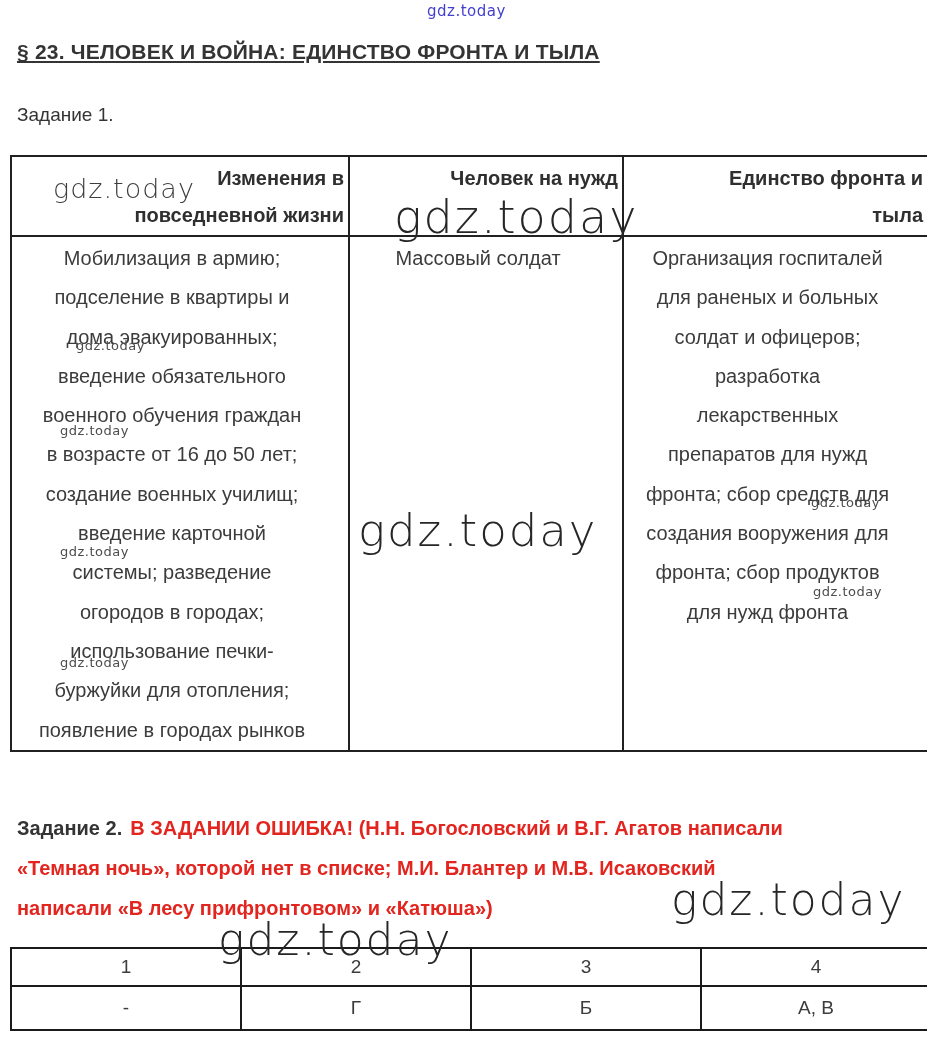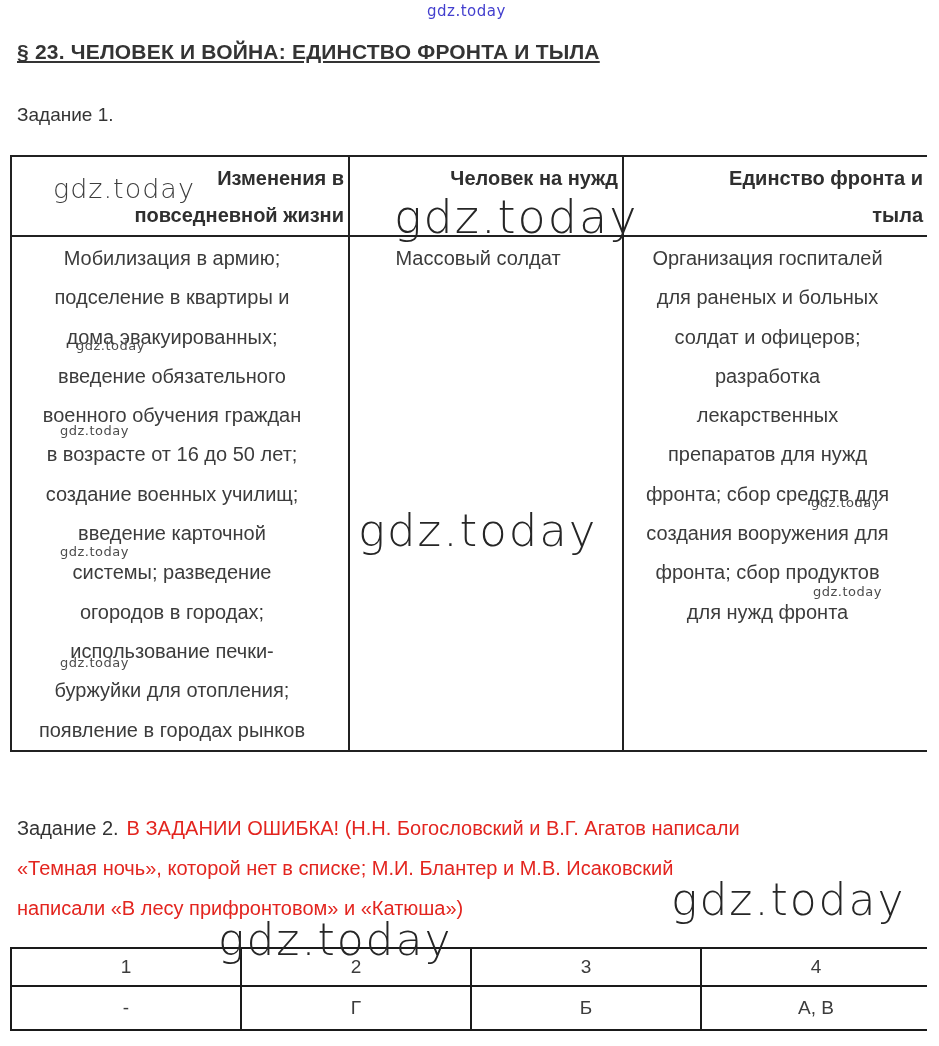--- a/index.html
+++ b/index.html
@@ -55,21 +55,21 @@
     line-height:39.3px; padding:2px 20px 0 4px; white-space:pre-line;
   }
 
   .t2 { left:10px; top:947px; width:920px; }
   .t2 th, .t2 td { border:2px solid #1a1a1a; text-align:center; vertical-align:middle; }
   .t2 th { height:34px; font-weight:normal; font-size:19px; color:#3c3c3c; }
   .t2 td { height:40px; font-size:19px; color:#3c3c3c; }
 
   .task2 {
     position:absolute; left:17px; top:808px; width:880px;
-    font-size:20px; font-weight:normal; line-height:40px; color:#2f2f2f;
+    font-size:20px; font-weight:bold; line-height:40px; color:#2f2f2f;
   }
   .task2-label { color:#343434; margin-right:8px; }
   .task2-error { color:#e3251f; white-space:pre-line; }
 </style>
 </head>
 <body>
 
 <div class="page">
 
   <div class="wm wm-top">gdz.today</div>

